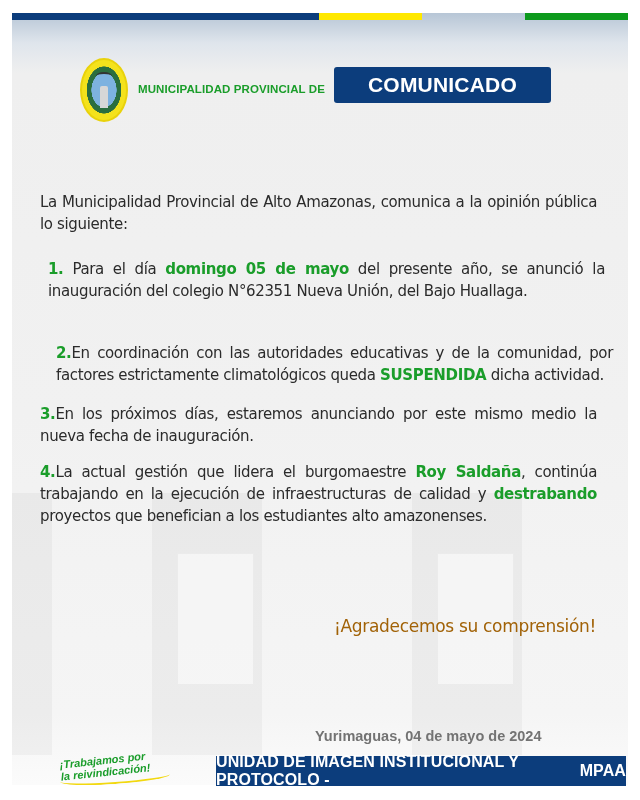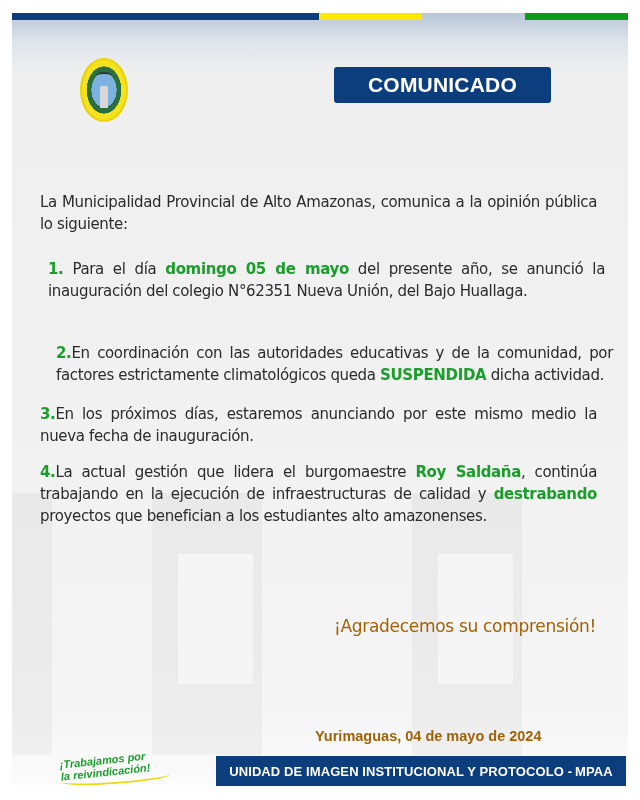--- a/index.html
+++ b/index.html
@@ -52,26 +52,26 @@
   .p1 { top: 250px; }
   .p2 { top: 326px; }
   .p3 { top: 403px; }
   .p4 { top: 461px; }
 
   .thanks {
     position: absolute; right: 44px; top: 616px; color: #a16207;
     font-size: 17px; font-family: "DejaVu Sans", sans-serif; letter-spacing: -0.3px;
   }
   .date {
-    position: absolute; left: 315px; top: 728px; color: #a16207; font-weight: bold;
+    position: absolute; left: 315px; top: 728px; color: #737373; font-weight: bold;
     font-size: 14.5px;
   }
   .footer-bar {
     position: absolute; left: 216px; top: 756px; width: 410px; height: 30px;
-    background: #0c3d7c; color: #fff; font-weight: bold; font-size: 13px;
+    background: #0c3d7c; color: #fff; font-weight: bold; font-size: 16px;
     display: flex; align-items: center; justify-content: center; letter-spacing: 0.1px;
   }
   .footer-bar b { font-weight: 900; margin-left: 3px; }
   .slogan {
     position: absolute; left: 60px; top: 754px; color: #1a9d2a;
     font-weight: bold; font-style: italic; font-size: 11px; line-height: 12px; transform: rotate(-6deg);
     text-align: left;
   }
   .slogan-arc {
     position: absolute; left: 60px; top: 772px; width: 110px; height: 10px;
@@ -92,20 +92,21 @@
 <div class="top-bar bar-blue"></div>
 <div class="top-bar bar-yellow"></div>
 <div class="top-bar bar-green"></div>
 
 <div class="logo-wrap">
   <div class="seal">
     <div class="dove"></div>
     <div class="tower"></div>
   </div>
   <div class="logo-text">
+    <div class="logo-line1">MUNICIPALIDAD PROVINCIAL DE</div>
   </div>
 </div>
 
 <div class="badge">COMUNICADO</div>
 
 <p class="body-text p-intro" style="margin:0">La Municipalidad Provincial de Alto Amazonas, comunica a la opinión pública lo siguiente:</p>
 
 <p class="body-text p1" style="margin:8px"><span class="num">1.</span><span> Para el día </span><span class="hl">domingo 05 de mayo</span><span> del presente año, se anunció la inauguración del colegio N°62351 Nueva Unión, del Bajo Huallaga.</span></p>
 
 <p class="body-text p2" style="margin:16px"><span class="num">2.</span><span>En coordinación con las autoridades educativas y de la comunidad, por factores estrictamente climatológicos queda </span><span class="hl">SUSPENDIDA</span><span> dicha actividad.</span></p>

